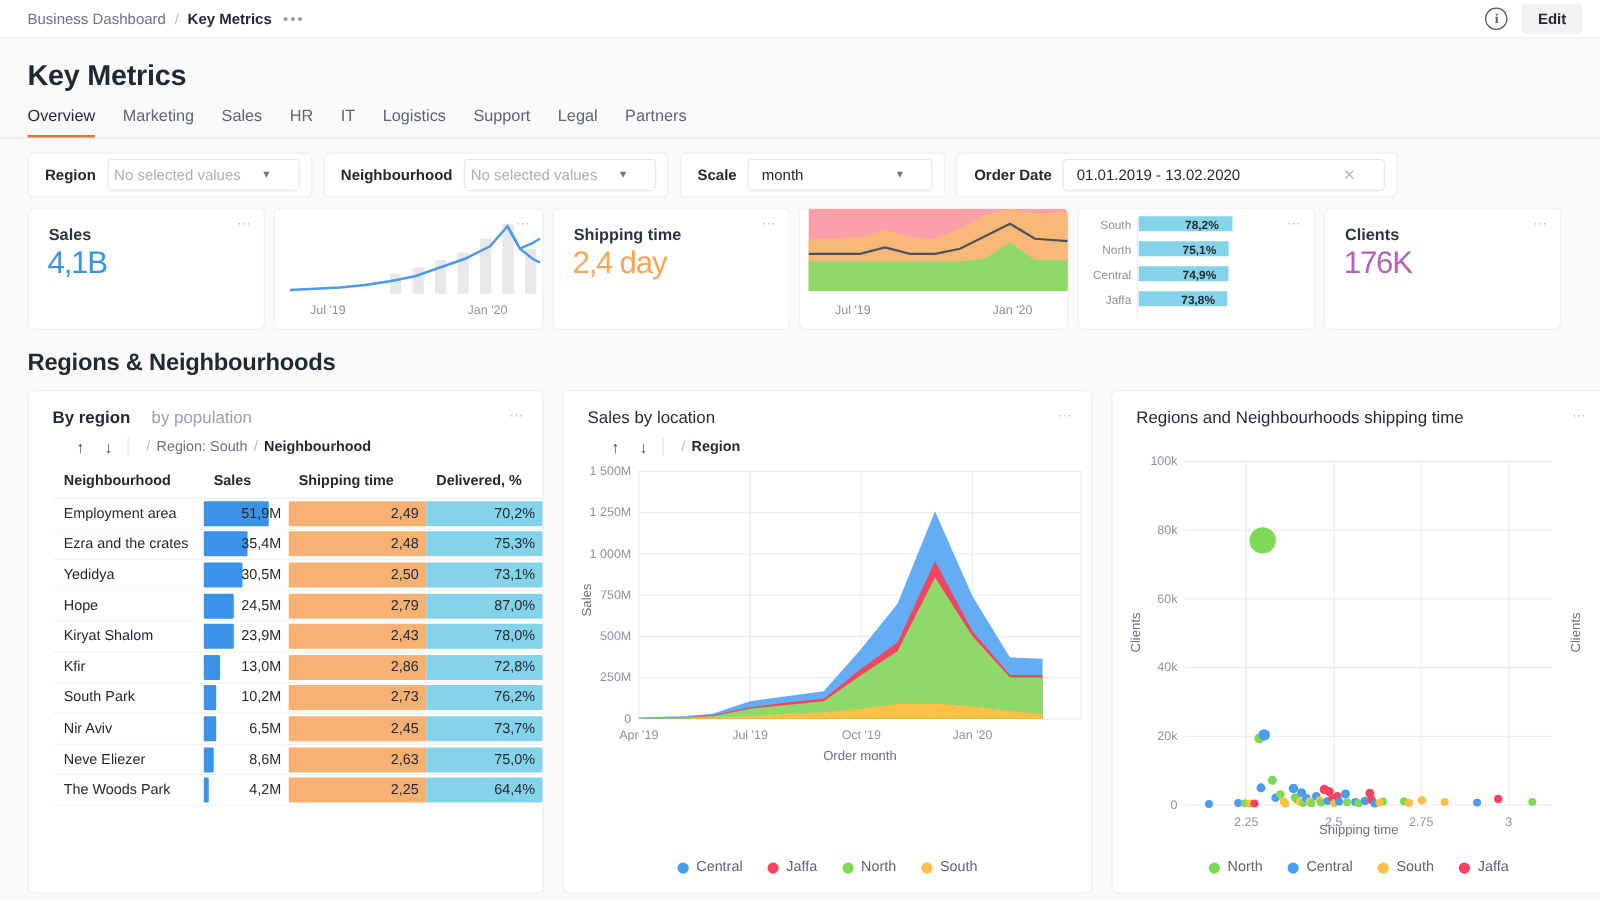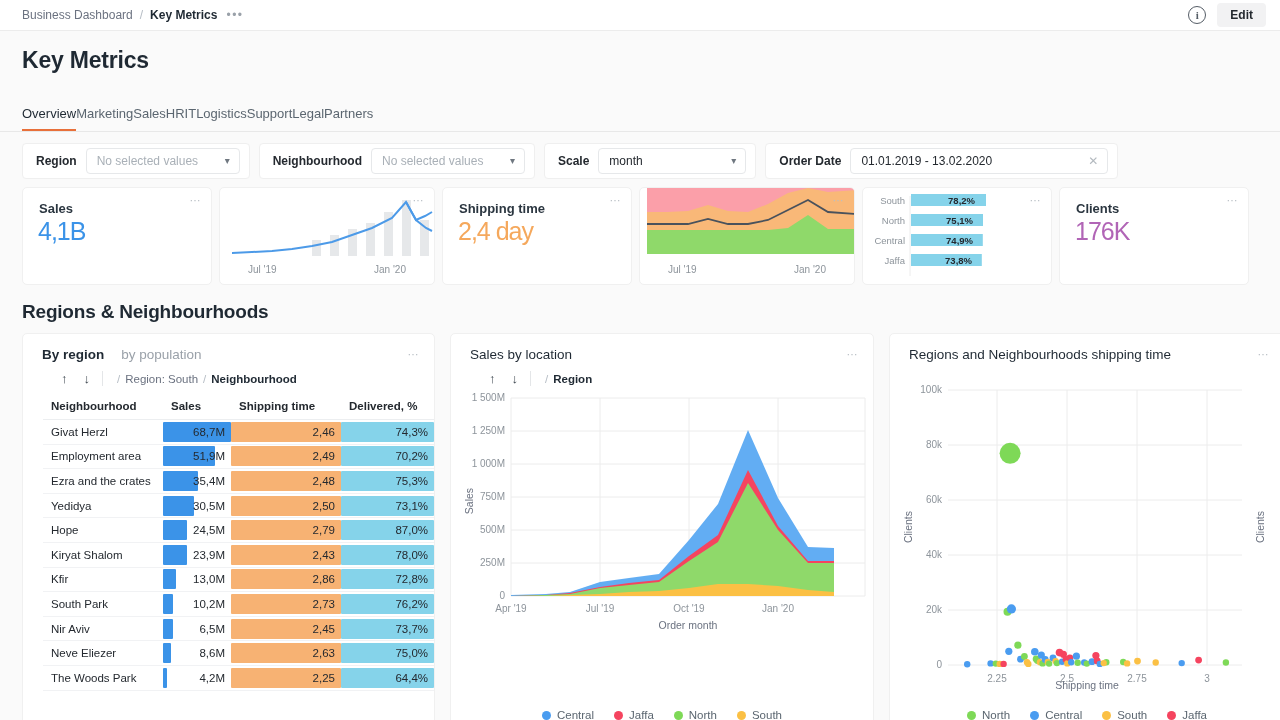--- a/index.html
+++ b/index.html
@@ -34,39 +34,39 @@
     padding: 5px 13px; font-size: 12px; font-weight: 600; color: #24292f;
     font-family: "Liberation Sans", sans-serif; cursor: pointer;
   }
 
   
   .header {
     background: #fafafa; padding: 16px 22px 0 22px;
     border-bottom: 1px solid #e8e8e8;
   }
   .page-title { font-size: 23px; font-weight: 700; letter-spacing: -.2px; }
-  .tabs { display: flex; margin-top: 33px; }
+  .tabs { display: flex; gap: 22px; margin-top: 12px; }
   .tab {
     font-size: 13px; color: #5b6670; padding-bottom: 9px;
     cursor: pointer; border-bottom: 2.5px solid transparent; line-height: 1;
   }
   .tab.active { color: #1f2933; border-bottom-color: #e8703a; }
 
   
   .filters { display: flex; gap: 9px; padding: 11px 22px 8px 22px; }
   .filter {
     background: #fff; border-radius: 4px; border: 1px solid #efefef;
     display: flex; align-items: center; gap: 9px;
     padding: 7px 9px 7px 13px; height: 36px;
   }
   .filter-label { font-size: 12px; font-weight: 700; color: #24292f; white-space: nowrap; }
   .filter-field {
     border: 1px solid #e6e8ea; border-radius: 4px; background: #fff;
     display: flex; align-items: center; height: 26px;
-    padding: 0 9px 0 10px; min-width: 0;
+    padding: 0 23px 0 10px; min-width: 0; justify-content: flex-end;
   }
   .filter-ph { font-size: 12px; color: #a9b0b7; white-space: nowrap; }
   .filter-val { font-size: 12px; color: #24292f; white-space: nowrap; }
   .chev { margin-left: auto; padding-left: 18px; color: #6f7780; font-size: 10px; line-height: 1; }
   .xmark { margin-left: auto; padding-left: 16px; color: #b3b9bf; font-size: 12px; line-height: 1; }
   .w-region .filter-field { width: 154px; }
   .w-neigh  .filter-field { width: 154px; }
   .w-scale  .filter-field { width: 148px; }
   .w-date   .filter-field { width: 258px; }
 
@@ -323,41 +323,20 @@
     <table>
       <thead>
           <tr>
         <th class="n">Neighbourhood</th>
         <th class="s">Sales</th>
         <th class="t">Shipping time</th>
         <th class="d">Delivered, %</th>
       </tr>
         </thead>
       <tbody id="tbody">
-          <tr>
-            <td class="name">Givat Herzl</td>
-            <td>
-              <div class="cellbar">
-                <div class="fill f-blue" style="width:100%"></div>
-                <span class="txt">68,7M</span>
-              </div>
-            </td>
-            <td>
-              <div class="cellbar">
-                <div class="fill f-orange" style="width:100%"></div>
-                <span class="txt">2,46</span>
-              </div>
-            </td>
-            <td>
-              <div class="cellbar">
-                <div class="fill f-cyan" style="width:100%"></div>
-                <span class="txt">74,3%</span>
-              </div>
-            </td>
-          </tr>
           <tr>
             <td class="name">Employment area</td>
             <td>
               <div class="cellbar">
                 <div class="fill f-blue" style="width:76%"></div>
                 <span class="txt">51,9M</span>
               </div>
             </td>
             <td>
               <div class="cellbar">

